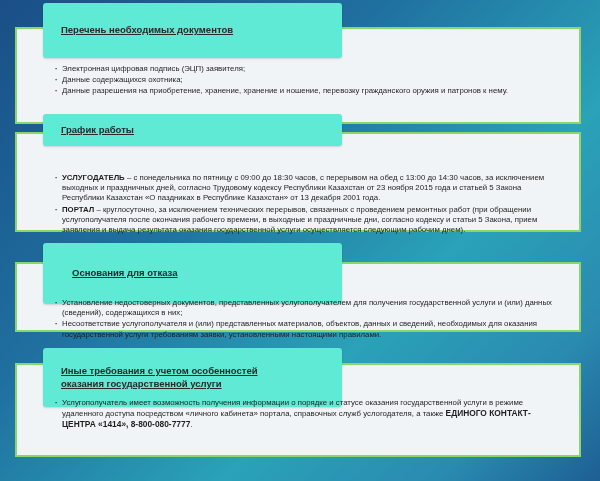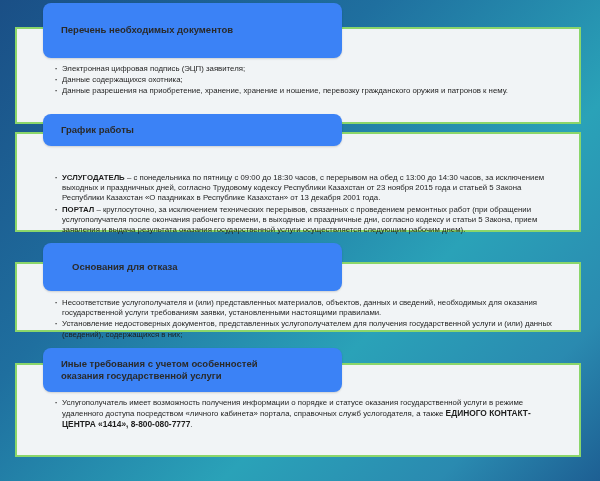--- a/index.html
+++ b/index.html
@@ -10,28 +10,29 @@
       color: #1a1a1a;
     }
     .panel {
       position: absolute; left: 15px; width: 566px;
       background: #f1f4f6;
       border: 2px solid #8bd66a;
       box-sizing: border-box;
     }
     .header {
       position: absolute; left: 43px; width: 299px;
-      background: #3b82f6;
-      border-radius: 8px;
+      background: #5eead4;
+      border-radius: 3px;
       box-sizing: border-box;
       padding: 0 18px;
       display: flex; align-items: center;
       font-size: 9.5px; font-weight: bold; color: #2a2a2a;
       line-height: 1.3;
       box-shadow: 0 1px 2px rgba(0,0,0,0.15);
+      text-decoration: underline;
     }
     ul.items { position: absolute; left: 56px; width: 500px; margin: 0; padding: 0; list-style: none; }
     ul.items li {
       position: relative; padding-left: 6px;
       font-size: 7.8px; line-height: 10.2px; color: #1e1e1e;
       margin-bottom: 1px;
     }
     ul.items li::before {
       content: "·"; position: absolute; left: -1px; top: 0; font-weight: bold;
     }
@@ -54,27 +55,27 @@
 <div class="panel" style="top:132px; height:100px;"></div>
 <div class="header" style="top:114px; height:32px;">
   <span>График работы</span>
 </div>
 <ul class="items" style="top:165px;margin-top:8px;">
   <li><span class="lead">УСЛУГОДАТЕЛЬ</span><span> – с понедельника по пятницу с 09:00 до 18:30 часов, с перерывом на обед с 13:00 до 14:30 часов, за исключением выходных и праздничных дней, согласно Трудовому кодексу Республики Казахстан от 23 ноября 2015 года и статьей 5 Закона Республики Казахстан «О паздниках в Республике Казахстан» от 13 декабря 2001 года.</span></li>
   <li><span class="lead">ПОРТАЛ</span><span> – круглосуточно, за исключением технических перерывов, связанных с проведением ремонтных работ (при обращении услугополучателя после окончания рабочего времени, в выходные и праздничные дни, согласно кодексу и статьи 5 Закона, прием заявления и выдача результата оказания государственной услуги осуществляется следующим рабочим днем).</span></li>
 </ul>
 
 <div class="panel" style="top:262px; height:70px;"></div>
-<div class="header" style="top:243px; height:48px;padding-left:29px;">
+<div class="header" style="top:243px; height:61px;padding-left:29px;">
   <span>Основания для отказа</span>
 </div>
 <ul class="items" style="top:298px;">
+  <li><span>Установление недостоверных документов, представленных услугополучателем для получения государственной услуги и (или) данных (сведений), содержащихся в них;</span></li>
   <li><span>Несоответствие услугополучателя и (или) представленных материалов, объектов, данных и сведений, необходимых для оказания государственной услуги требованиям заявки, установленными настоящими правилами.</span></li>
-  <li><span>Установление недостоверных документов, представленных услугополучателем для получения государственной услуги и (или) данных (сведений), содержащихся в них;</span></li>
 </ul>
 
 <div class="panel" style="top:363px; height:94px;"></div>
-<div class="header" style="top:348px; height:44px; padding-right:50px;">
+<div class="header" style="top:348px; height:59px; padding-right:50px;">
   <span>Иные требования с учетом особенностей оказания государственной услуги</span>
 </div>
 <ul class="items" style="top:398px;">
   <li><span>Услугополучатель имеет возможность получения информации о порядке и статусе оказания государственной услуги в режиме удаленного доступа посредством «личного кабинета» портала, справочных служб услогодателя, а также </span><span class="strong">ЕДИНОГО КОНТАКТ-ЦЕНТРА «1414», 8-800-080-7777</span><span>.</span></li>
 </ul>
 
 </body></html>

